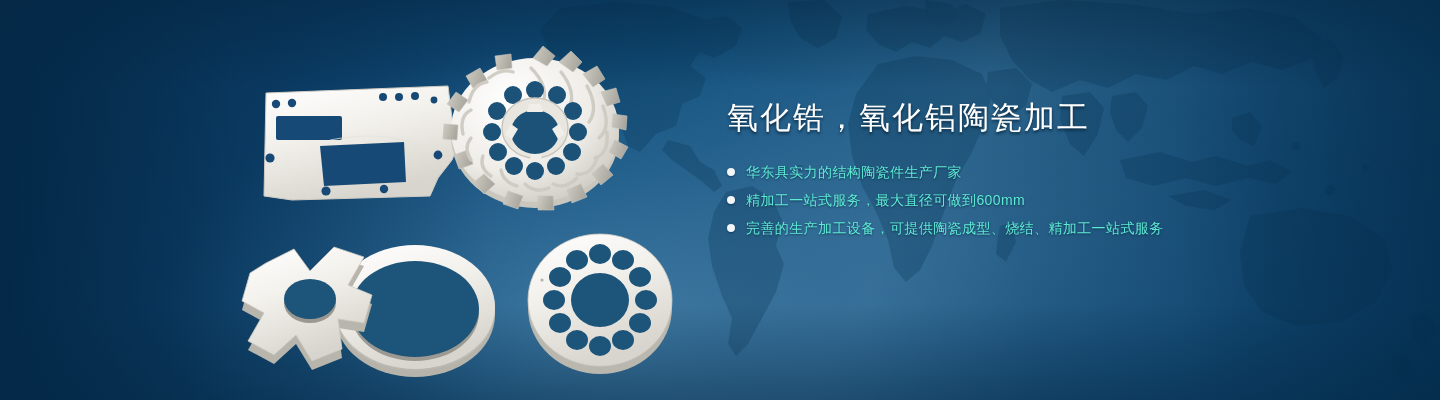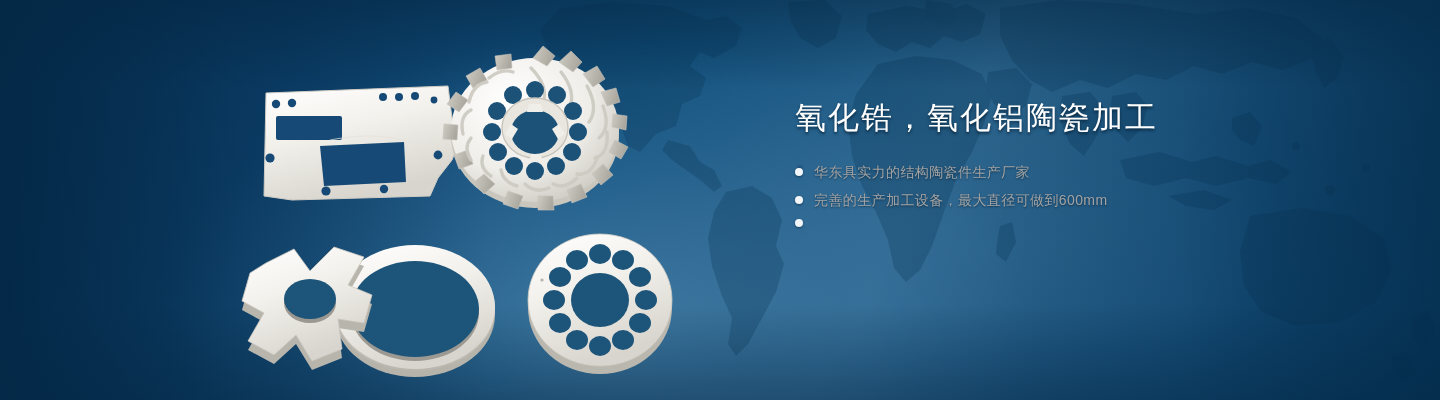--- a/index.html
+++ b/index.html
@@ -65,21 +65,21 @@
   .products {
     position: absolute;
     left: 0; top: 0;
     width: 760px; height: 400px;
   }
   .products svg { display:block; width: 760px; height: 400px; }
 
   
   .copy {
     position: absolute;
-    left: 795px;
+    left: 727px;
     top: 102px;
     width: 620px;
   }
   .headline {
     font-size: 31px;
     line-height: 1.0;
     letter-spacing: 2px;
     color: #ffffff;
     font-weight: normal;
     margin: 0 0 30px 0;
@@ -98,21 +98,21 @@
     width: 8px; height: 8px;
     border-radius: 50%;
     background: #f2f6f9;
     margin-right: 11px;
     flex: 0 0 auto;
     box-shadow: 0 1px 2px rgba(2,26,46,0.5);
   }
   .btxt {
     font-size: 14px;
     line-height: 18px;
-    color: #a3a3a3;
+    color: #5eead4;
     letter-spacing: 0.4px;
     text-shadow: 0 1px 2px rgba(2,26,46,0.6);
   }
 </style>
 </head>
 <body>
 
 <div id="banner">
 
   <div class="bg-base"></div>
@@ -336,21 +336,22 @@
   <div class="copy">
     <h1 class="headline">氧化锆，氧化铝陶瓷加工</h1>
 
     <ul class="bullets">
       <li>
         <span class="dot"></span>
         <span class="btxt">华东具实力的结构陶瓷件生产厂家</span>
       </li>
       <li>
         <span class="dot"></span>
-        <span class="btxt">完善的生产加工设备，最大直径可做到600mm</span>
+        <span class="btxt">精加工一站式服务，最大直径可做到600mm</span>
       </li>
       <li>
         <span class="dot"></span>
+        <span class="btxt">完善的生产加工设备，可提供陶瓷成型、烧结、精加工一站式服务</span>
       </li>
     </ul>
   </div>
 
 </div>
 
 </body></html>

